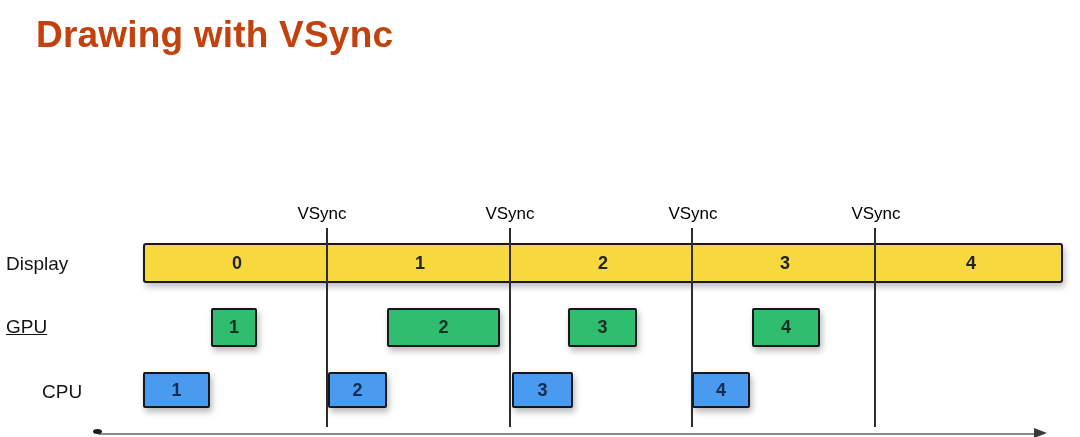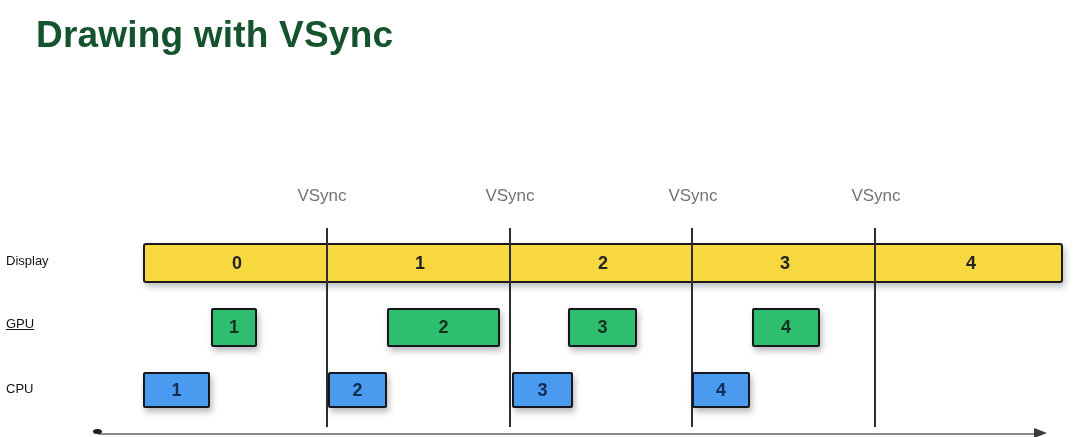--- a/index.html
+++ b/index.html
@@ -5,34 +5,34 @@
   * { margin:0; padding:0; box-sizing:border-box; }
   html,body { width:1080px; height:437px; }
   body {
     position:relative;
     background:#ffffff;
     font-family:"Liberation Sans", sans-serif;
     overflow:hidden;
   }
   .title {
     position:absolute; left:36px; top:14px;
-    font-size:37px; font-weight:bold; color:#14532d;
+    font-size:37px; font-weight:bold; color:#c2410c;
     letter-spacing:0.2px;
   }
   .vsync-label {
-    position:absolute; top:186px; transform:translateX(-50%);
-    font-size:17px; color:#737373; white-space:nowrap;
+    position:absolute; top:204px; transform:translateX(-50%);
+    font-size:17px; color:#000000; white-space:nowrap;
   }
   .vsync-line {
     position:absolute; top:228px; height:199px; width:2px;
     background:#2d2d2d; z-index:3;
   }
   .row-label {
     position:absolute; left:6px;
-    font-size:13px; color:#141414;
+    font-size:19px; color:#141414;
   }
   .display-bar {
     position:absolute; left:143px; top:243px; width:920px; height:40px;
     background:#f7d83e;
     border:2px solid #1a1a1a; border-radius:3px;
     box-shadow:2px 4px 6px rgba(0,0,0,0.25);
     z-index:2;
   }
   .seg-num {
     position:absolute; top:50%; transform:translate(-50%,-50%);
@@ -74,21 +74,21 @@
 <div class="vsync-label" style="left:693px;">VSync</div>
 <div class="vsync-label" style="left:876px;">VSync</div>
 
 <div class="vsync-line" style="left:326px;"></div>
 <div class="vsync-line" style="left:509px;"></div>
 <div class="vsync-line" style="left:691px;"></div>
 <div class="vsync-line" style="left:874px;"></div>
 
 <div class="row-label" style="top:253px;">Display</div>
 <div class="row-label" style="top:316px;text-decoration:underline;">GPU</div>
-<div class="row-label" style="top:381px;">CPU</div>
+<div class="row-label" style="top:381px;margin-left:36px;">CPU</div>
 
 <div class="display-bar">
   <span class="seg-num" style="left:92px;">0</span>
   <span class="seg-num" style="left:275px;">1</span>
   <span class="seg-num" style="left:458px;">2</span>
   <span class="seg-num" style="left:640px;">3</span>
   <span class="seg-num" style="left:826px;">4</span>
 </div>
 
 <div class="block gpu-block" style="left:211px; width:46px;">1</div>

